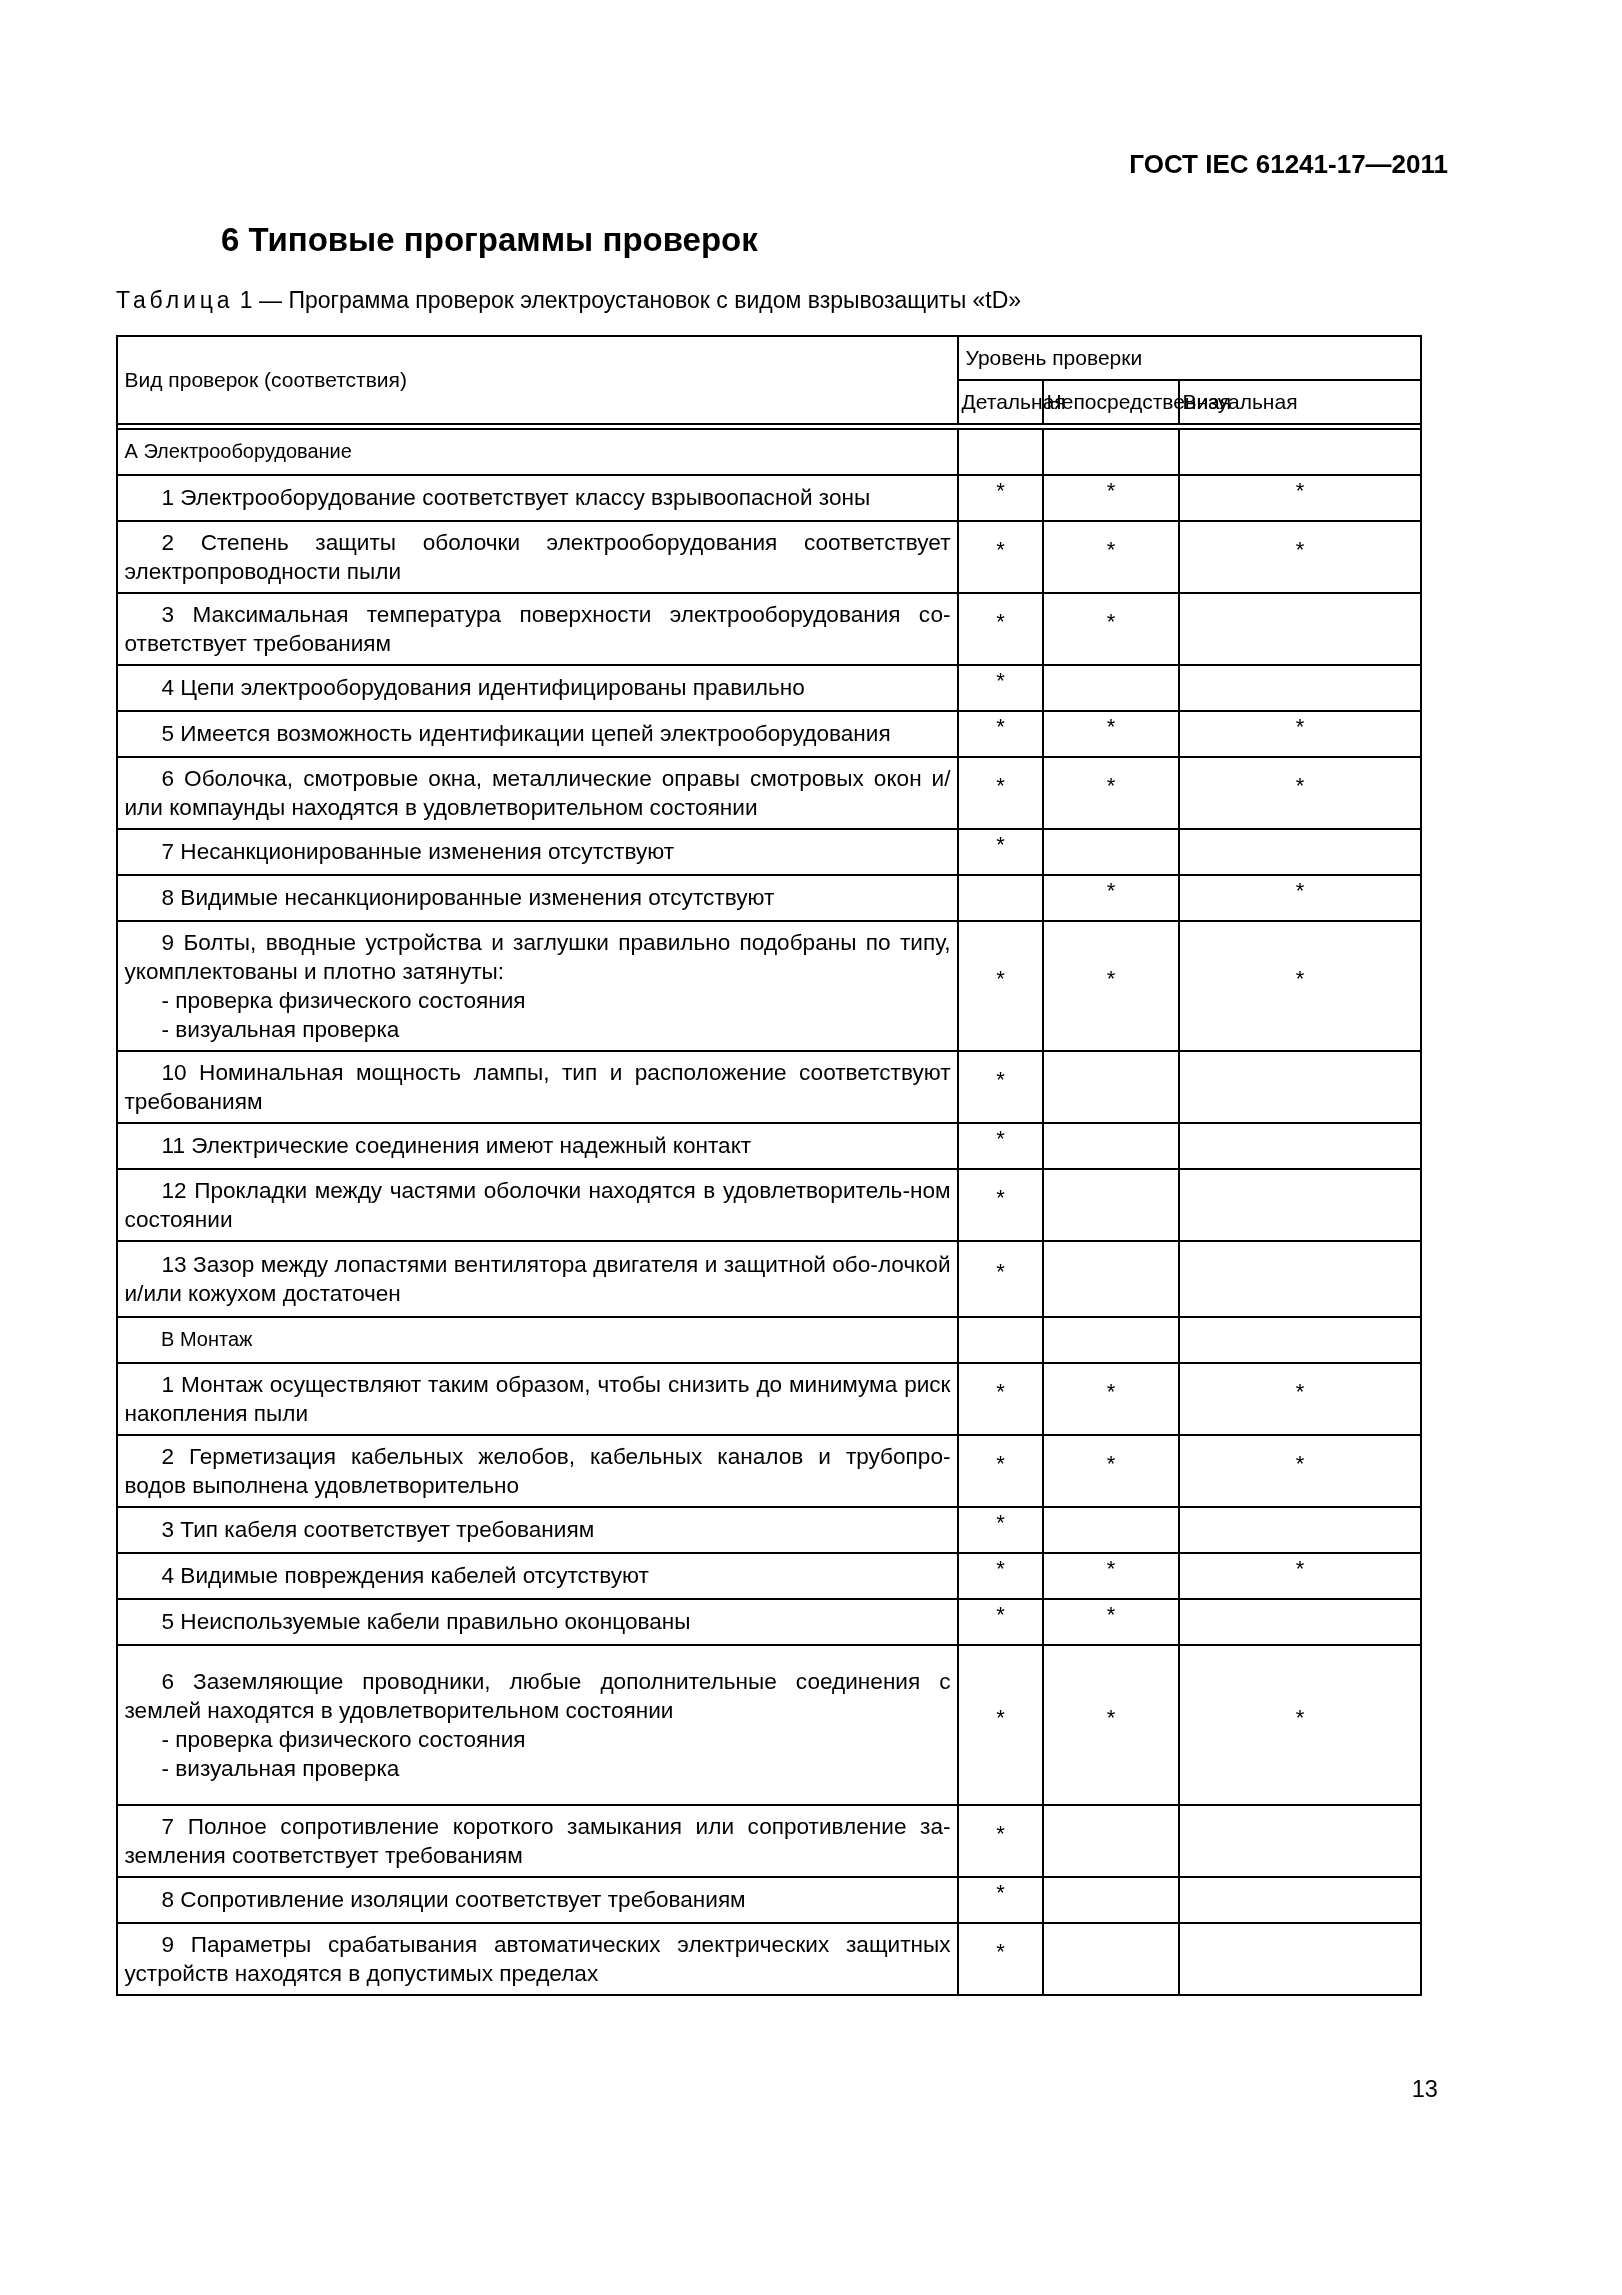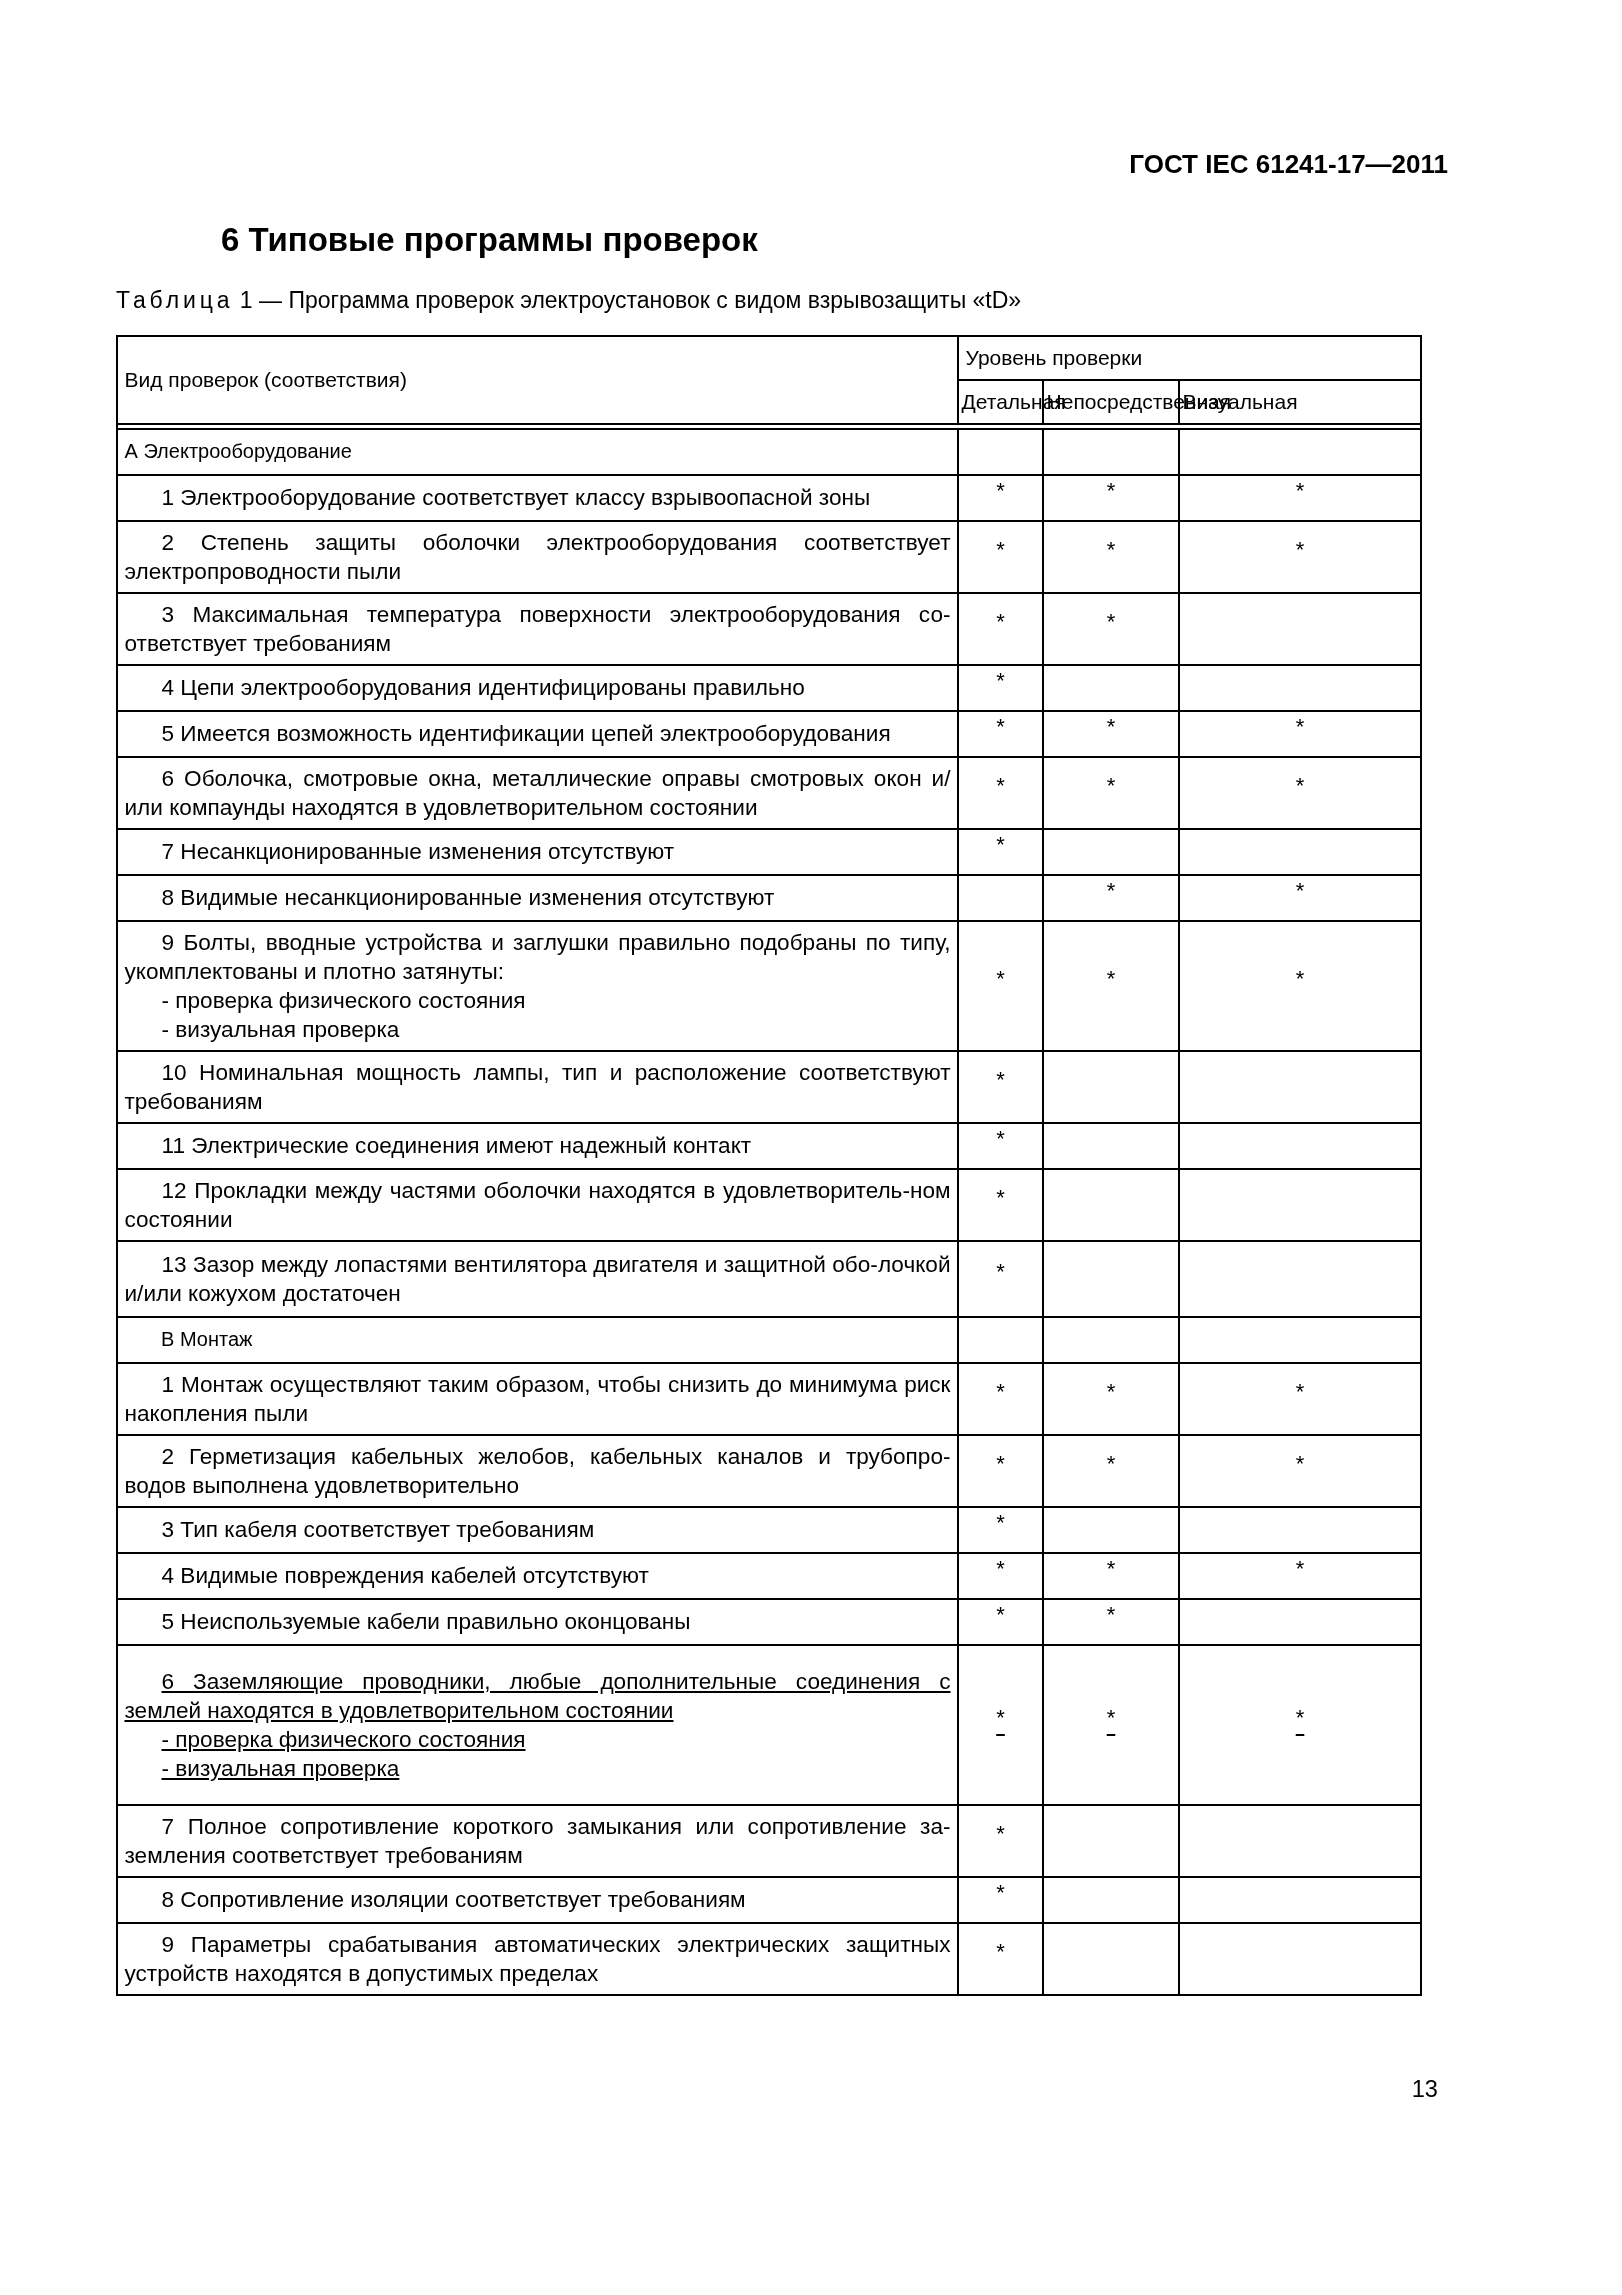--- a/index.html
+++ b/index.html
@@ -206,21 +206,21 @@
         <td class="mark"><span>*</span></td>
       </tr>
       <tr style="height: 46px;">
         <td class="desc">
           <span class="first">5 Неиспользуемые кабели правильно оконцованы</span>
         </td>
         <td class="mark"><span>*</span></td>
         <td class="mark"><span>*</span></td>
         <td class="mark"><span></span></td>
       </tr>
-      <tr style="height: 160px; text-decoration: underline;">
+      <tr style="height: 160px;">
         <td class="desc">
           <span class="first">6 Заземляющие проводники, любые дополнительные соединения с землей находятся в удовлетворительном состоянии</span>
           <span class="sub">- проверка физического состояния</span>
           <span class="sub">- визуальная проверка</span>
         </td>
         <td class="mark"><span>*</span></td>
         <td class="mark"><span>*</span></td>
         <td class="mark"><span>*</span></td>
       </tr>
       <tr style="height: 72px;">

